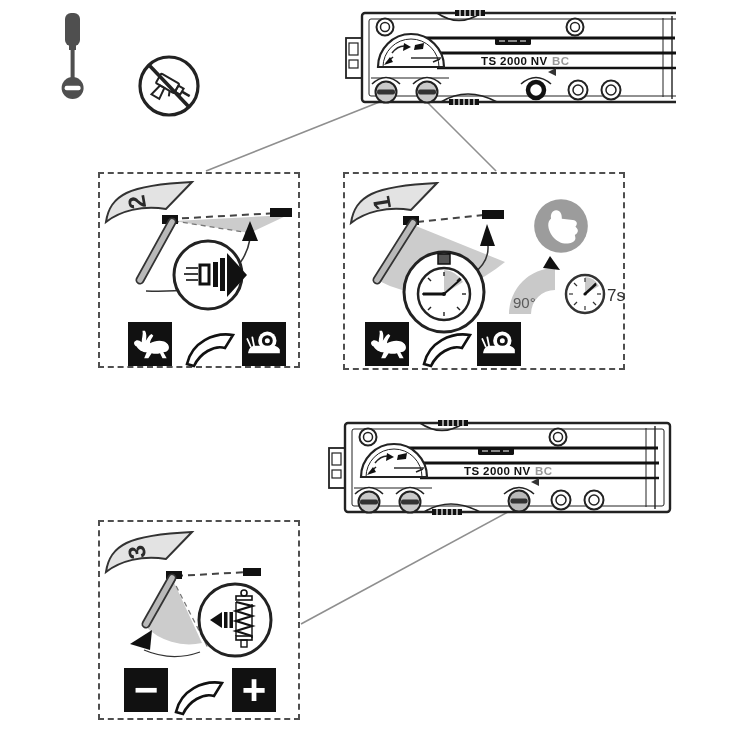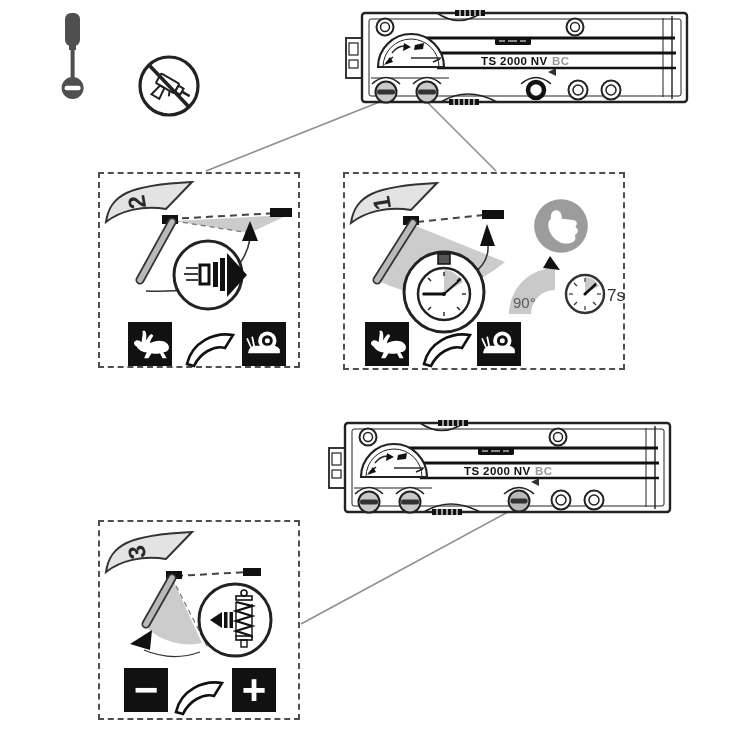--- a/index.html
+++ b/index.html
@@ -1,17 +1,17 @@
 <!DOCTYPE html>
 <html><head>
 <meta charset="utf-8">
 <style>
   html,body{margin:0;padding:0;background:#fff;}
   #stage{position:relative;width:676px;height:750px;background:#fff;overflow:hidden;
-         font-family:"Liberation Sans",sans-serif;padding-left:44px;}
+         font-family:"Liberation Sans",sans-serif;}
   .abs{position:absolute;}
   .panel{border:2px dashed #4f4f4f;background:#fff;box-sizing:border-box;}
   .sq{background:#111;display:flex;align-items:center;justify-content:center;}
   .sq span{color:#fff;font-weight:bold;line-height:1;}
   svg{display:block;}
   text{font-family:"Liberation Sans",sans-serif;}
   .model-txt{font-weight:bold;font-size:11.5px;fill:#111;letter-spacing:.4px;}
   .model-sfx{font-weight:600;font-size:11.5px;fill:#9a9a9a;letter-spacing:.4px;}
   .flag-num{font-size:24px;font-weight:bold;fill:#2a2a2a;}
 </style>

